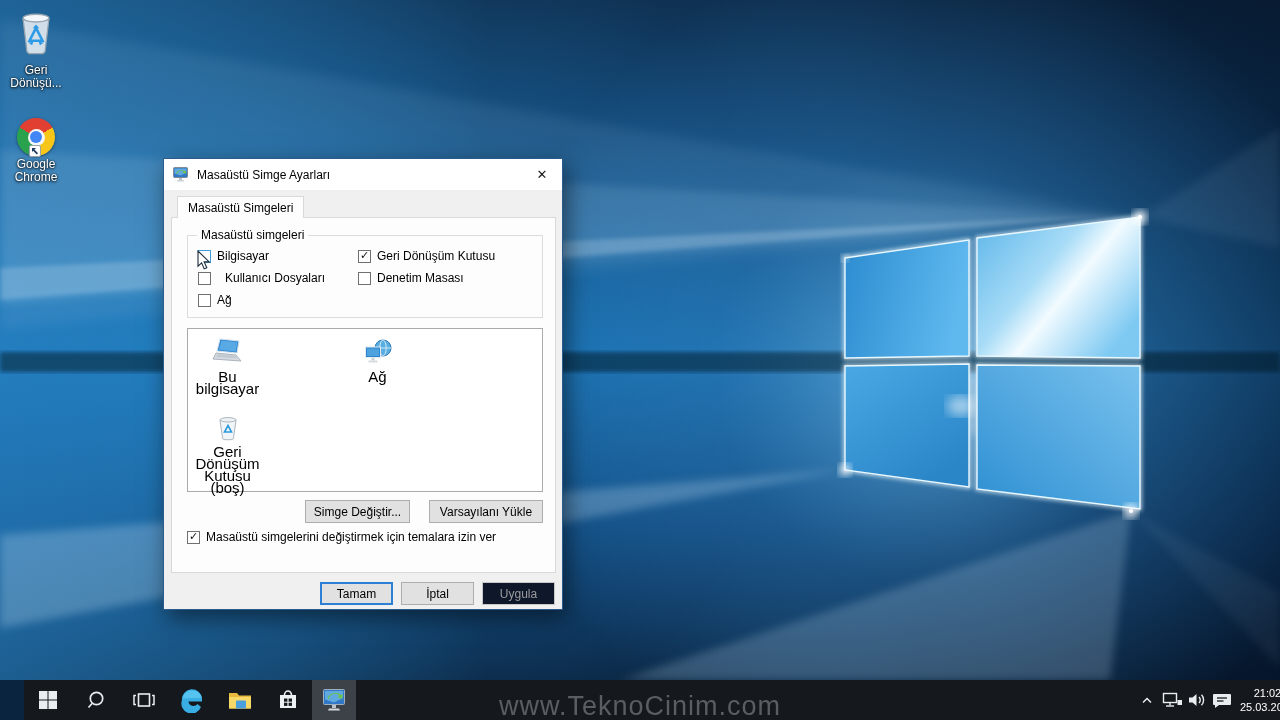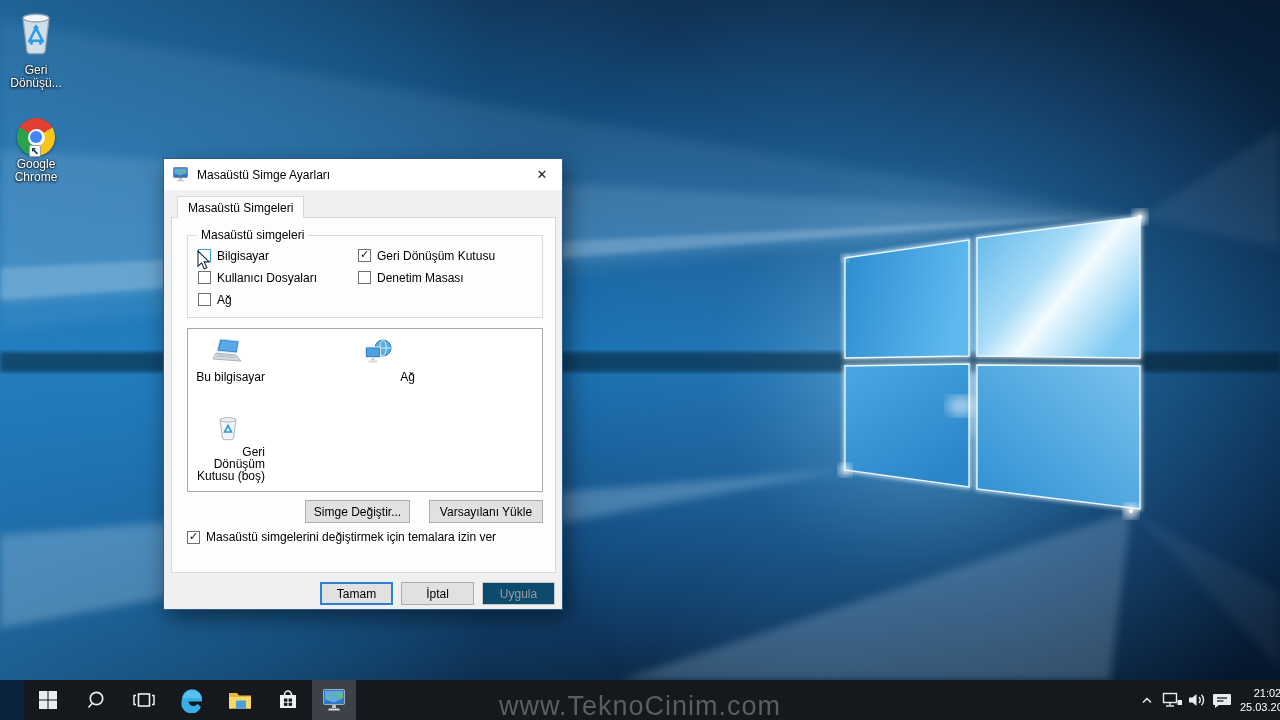--- a/index.html
+++ b/index.html
@@ -27,34 +27,34 @@
   .titlebar .ttl { margin-left:7px; font-size:12px; color:#000; }
   .close-btn { position:absolute; right:0; top:0; width:40px; height:30px; display:flex; align-items:center; justify-content:center; font-size:13px; color:#1a1a1a; }
 
   .tab { position:absolute; left:13px; top:37px; height:22px; padding:4px 10px 0; background:#fdfdfd;
          border:1px solid #d9d9d9; border-bottom:none; z-index:2; font-size:12px; }
   .tabpage { position:absolute; left:7px; top:58px; width:385px; height:356px; background:#fdfdfd; border:1px solid #d9d9d9; }
 
   .groupbox { position:absolute; left:15px; top:17px; width:356px; height:83px; border:1px solid #dcdcdc; }
   .grouplabel { position:absolute; top:-8px; left:9px; background:#fdfdfd; padding:0 4px; font-size:12px; }
 
-  .cbrow { position:absolute; display:flex; height:14px; }
+  .cbrow { position:absolute; display:flex; align-items:center; height:14px; }
   .cbx { width:13px; height:13px; background:#fff; border:1px solid #707070; position:relative; flex:0 0 13px; }
   .cbx.hov { border-color:#3e9ddd; }
   .cbx.checked::after { content:"✓"; position:absolute; left:1px; top:-2px; font-size:11px; color:#111; font-weight:bold; }
   .cbrow .cblabel { margin-left:6px; white-space:nowrap; }
 
   .iconlist { position:absolute; left:15px; top:110px; width:356px; height:164px; background:#fff; border:1px solid #a9a9a9; }
-  .icell { position:absolute; width:75px; text-align:right; font-size:12px; line-height:12px; color:#000; }
+  .icell { position:absolute; width:75px; text-align:center; font-size:15px; line-height:12px; color:#000; }
   .icell .iglyph { height:32px; display:flex; align-items:flex-end; justify-content:center; margin-bottom:4px; }
 
   .btn { position:absolute; height:23px; background:#e1e1e1; border:1px solid #adadad; font-size:12px; font-family:inherit;
          display:flex; align-items:center; justify-content:center; color:#000; }
   .btn.default { border:2px solid #2d7fd4; }
-  .btn.disabled { background:#0c4a6e; border-color:#c8c8c8; color:#9a9a9a; }
+  .btn.disabled { background:#0f172a; border-color:#c8c8c8; color:#9a9a9a; }
 
   .themechk { position:absolute; left:15px; top:312px; display:flex; align-items:center; }
 
   .footer-btn { width:73px; }
 
   
   .taskbar { position:absolute; left:0; bottom:0; width:1280px; height:40px; background:#15181c; display:flex; align-items:stretch; z-index:5;margin-left:24px; }
   .tb-btn { width:48px; display:flex; align-items:center; justify-content:center; }
   .tb-btn.active { width:44px; background:#3d4248; }
   .tray { margin-left:auto; display:flex; align-items:stretch; }
@@ -208,21 +208,21 @@
 
     <div class="tabpage">
 
       <div class="groupbox">
         <span class="grouplabel">Masaüstü simgeleri</span>
 
         <div class="cbrow" style="left:10px; top:13px;">
           <span class="cbx hov"></span>
           <span class="cblabel">Bilgisayar</span>
         </div>
-        <div class="cbrow" style="left:10px; top:35px;">
+        <div class="cbrow" style="left:10px; top:35px;gap:8px;">
           <span class="cbx"></span>
           <span class="cblabel">Kullanıcı Dosyaları</span>
         </div>
         <div class="cbrow" style="left:10px; top:57px;">
           <span class="cbx"></span>
           <span class="cblabel">Ağ</span>
         </div>
         <div class="cbrow" style="left:170px; top:13px;">
           <span class="cbx checked"></span>
           <span class="cblabel">Geri Dönüşüm Kutusu</span>

